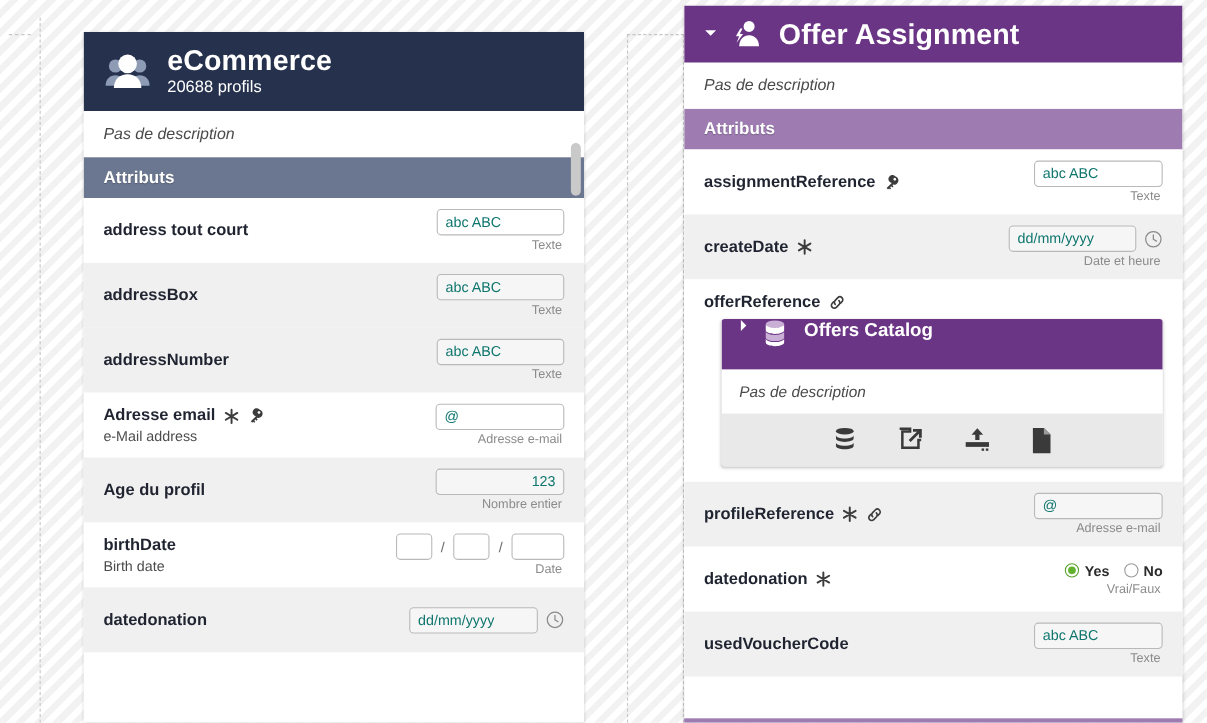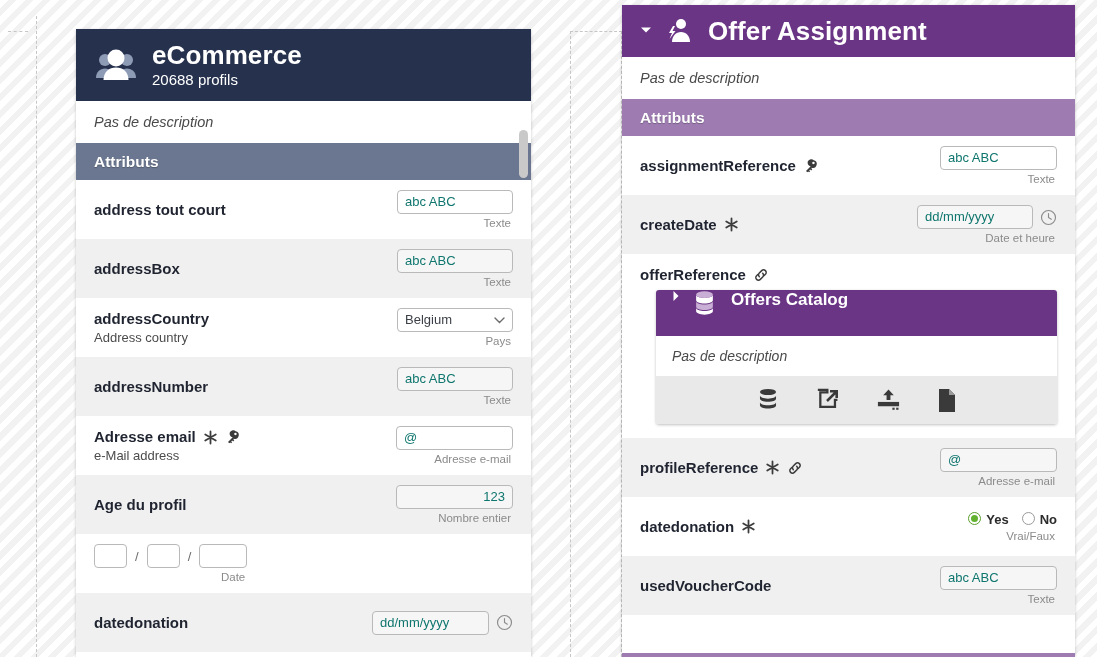--- a/index.html
+++ b/index.html
@@ -293,41 +293,20 @@
           </div>
       </div>
       <div class="row-field">
         <div class="field-line">
           <div class="inp">abc ABC</div>
         </div>
         <div class="type-hint">Texte</div>
       </div>
     </div>
 
-    <div class="row">
-      <div class="row-label">
-        <div class="row-name">
-            <span>addressCountry</span>
-          </div>
-        <div class="row-desc">Address country</div>
-      </div>
-      <div class="row-field">
-        <div class="field-line">
-          <div class="sel">
-            <span>Belgium</span>
-            <span class="chev">
-              <svg width="11" height="7" viewBox="0 0 11 7">
-                  <path d="M1 1l4.5 4.5L10 1" fill="none" stroke="#6d6d6d" stroke-width="1.4" stroke-linecap="round"></path>
-                </svg>
-            </span>
-          </div>
-        </div>
-        <div class="type-hint">Pays</div>
-      </div>
-    </div>
 
     <div class="row alt">
       <div class="row-label">
         <div class="row-name">
             <span>addressNumber</span>
           </div>
       </div>
       <div class="row-field">
         <div class="field-line">
           <div class="inp">abc ABC</div>
@@ -369,20 +348,26 @@
       </div>
       <div class="row-field">
         <div class="field-line">
           <div class="inp num w-wide">123</div>
         </div>
         <div class="type-hint">Nombre entier</div>
       </div>
     </div>
 
     <div class="row">
+      <div class="row-label">
+        <div class="row-name">
+            <span>birthDate</span>
+          </div>
+        <div class="row-desc">Birth date</div>
+      </div>
       <div class="row-field">
         <div class="field-line">
           <div class="inp seg"></div>
           <span class="slash">/</span>
           <div class="inp seg"></div>
           <span class="slash">/</span>
           <div class="inp seg-wide"></div>
         </div>
         <div class="type-hint">Date</div>
       </div>

